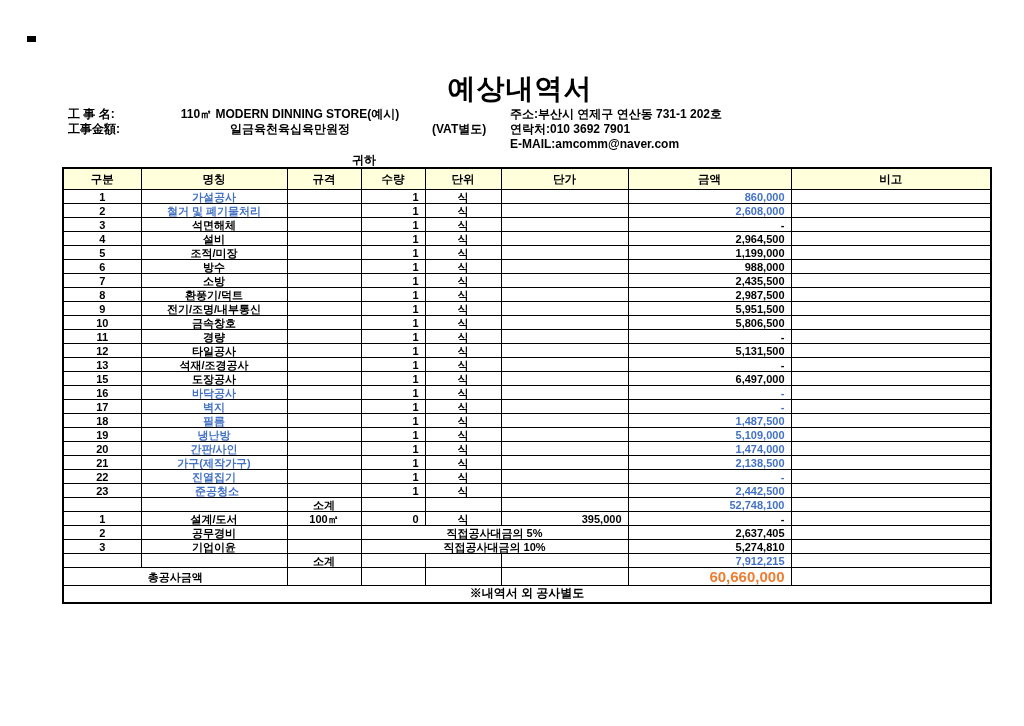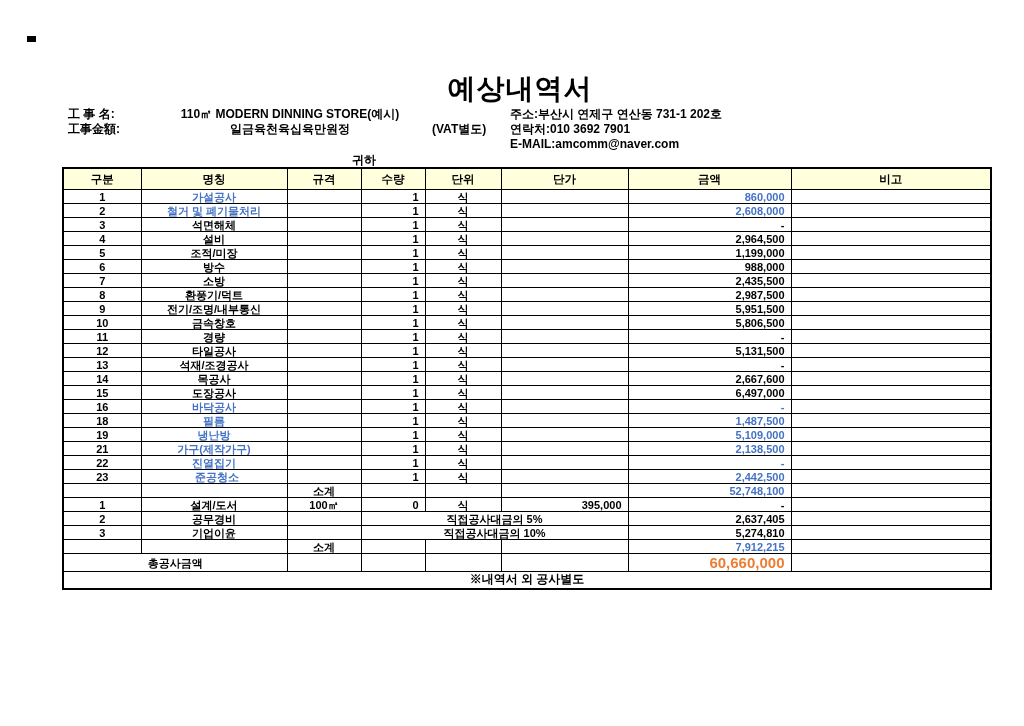--- a/index.html
+++ b/index.html
@@ -189,67 +189,77 @@
           <td class="c-no">13</td>
           <td class="c-name">석재/조경공사</td>
           <td class="c-spec"></td>
           <td class="c-qty">1</td>
           <td class="c-unit">식</td>
           <td class="c-price"></td>
           <td class="c-amount">-</td>
           <td class="c-bigo"></td>
         </tr>
         <tr>
-          <td class="c-no">14</td>
-          <td class="c-name">목공사</td>
-          <td class="c-spec"></td>
-          <td class="c-qty">1</td>
-          <td class="c-unit">식</td>
-          <td class="c-price"></td>
-          <td class="c-amount">2,667,600</td>
-          <td class="c-bigo"></td>
-        </tr>
-        <tr>
           <td class="c-no">15</td>
           <td class="c-name">도장공사</td>
           <td class="c-spec"></td>
           <td class="c-qty">1</td>
           <td class="c-unit">식</td>
           <td class="c-price"></td>
           <td class="c-amount">6,497,000</td>
           <td class="c-bigo"></td>
         </tr>
         <tr>
           <td class="c-no">16</td>
           <td class="c-name" style="color: rgb(68, 114, 196);">바닥공사</td>
           <td class="c-spec"></td>
           <td class="c-qty">1</td>
           <td class="c-unit">식</td>
           <td class="c-price"></td>
           <td class="c-amount" style="color: rgb(68, 114, 196);">-</td>
           <td class="c-bigo"></td>
         </tr>
         <tr>
+          <td class="c-no">17</td>
+          <td class="c-name" style="color: rgb(68, 114, 196);">벽지</td>
+          <td class="c-spec"></td>
+          <td class="c-qty">1</td>
+          <td class="c-unit">식</td>
+          <td class="c-price"></td>
+          <td class="c-amount" style="color: rgb(68, 114, 196);">-</td>
+          <td class="c-bigo"></td>
+        </tr>
+        <tr>
           <td class="c-no">18</td>
           <td class="c-name" style="color: rgb(68, 114, 196);">필름</td>
           <td class="c-spec"></td>
           <td class="c-qty">1</td>
           <td class="c-unit">식</td>
           <td class="c-price"></td>
           <td class="c-amount" style="color: rgb(68, 114, 196);">1,487,500</td>
           <td class="c-bigo"></td>
         </tr>
         <tr>
           <td class="c-no">19</td>
           <td class="c-name" style="color: rgb(68, 114, 196);">냉난방</td>
           <td class="c-spec"></td>
           <td class="c-qty">1</td>
           <td class="c-unit">식</td>
           <td class="c-price"></td>
           <td class="c-amount" style="color: rgb(68, 114, 196); margin-left: 44px;">5,109,000</td>
+          <td class="c-bigo"></td>
+        </tr>
+        <tr>
+          <td class="c-no">20</td>
+          <td class="c-name" style="color: rgb(68, 114, 196);">간판/사인</td>
+          <td class="c-spec"></td>
+          <td class="c-qty">1</td>
+          <td class="c-unit">식</td>
+          <td class="c-price"></td>
+          <td class="c-amount" style="color: rgb(68, 114, 196);">1,474,000</td>
           <td class="c-bigo"></td>
         </tr>
         <tr>
           <td class="c-no">21</td>
           <td class="c-name" style="color: rgb(68, 114, 196);">가구(제작가구)</td>
           <td class="c-spec"></td>
           <td class="c-qty">1</td>
           <td class="c-unit">식</td>
           <td class="c-price"></td>
           <td class="c-amount" style="color: rgb(68, 114, 196); padding-left: 37px;">2,138,500</td>

